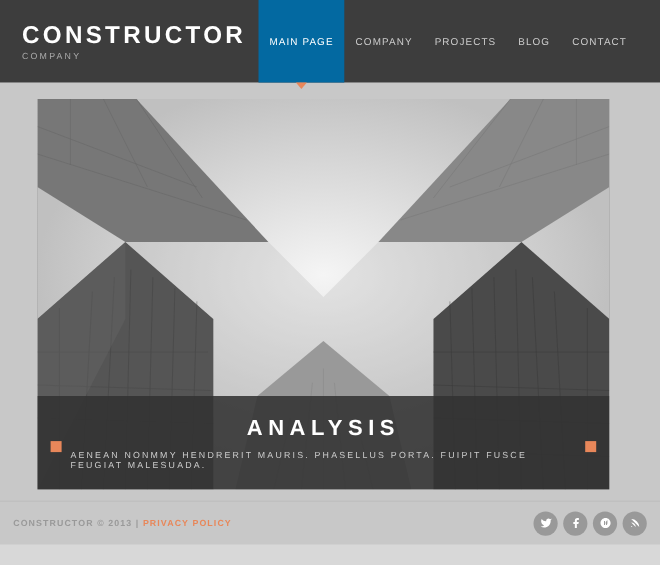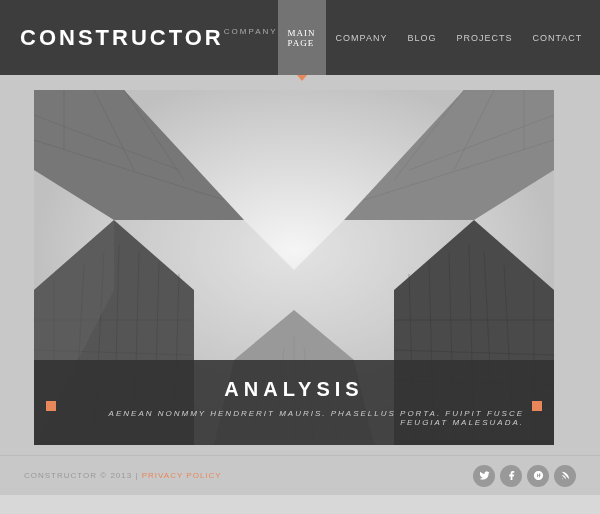--- a/index.html
+++ b/index.html
@@ -18,21 +18,21 @@
       background: #3d3d3d;
       display: flex;
       align-items: center;
       justify-content: space-between;
       padding: 0 20px;
       position: relative;
     }
 
     .logo-area {
       display: flex;
-      flex-direction: row;
+      flex-direction: column;
     }
 
     .logo-title {
       color: #ffffff;
       font-size: 22px;
       font-weight: bold;
       letter-spacing: 3px;
       text-transform: uppercase;
     }
 
@@ -59,22 +59,21 @@
       padding: 0 10px;
       height: 100%;
       display: flex;
       align-items: center;
       cursor: pointer;
       position: relative;
     }
 
     .nav-item.active {
       color: #ffffff;
-      background: #737373;
-      font-family: Liberation Serif, serif;
+      background: #0369a1;
     }
 
     .nav-item.active::after {
       content: '';
       position: absolute;
       bottom: -6px;
       left: 50%;
       transform: translateX(-50%);
       width: 0;
       height: 0;
@@ -129,22 +128,21 @@
       letter-spacing: 5px;
       text-transform: uppercase;
       margin-bottom: 8px;
     }
 
     .overlay-desc {
       color: #cccccc;
       font-size: 8px;
       letter-spacing: 2px;
       text-transform: uppercase;
-      text-align: right;
-      font-style: italic;
+      text-align: left;
     }
 
     .orange-dot-left {
       position: absolute;
       left: 12px;
       bottom: 34px;
       width: 10px;
       height: 10px;
       background: #e8875a;
     }
@@ -159,22 +157,23 @@
     }
 
     
     .footer {
       width: 100%;
       height: 40px;
       background: #c8c8c8;
       display: flex;
       align-items: center;
       justify-content: space-between;
-      padding: 0 24px;
+      padding: 0 12px;
       border-top: 1px solid #bbbbbb;
+      font-weight: bold;
     }
 
     .footer-left {
       font-size: 8px;
       color: #999999;
       letter-spacing: 1px;
       text-transform: uppercase;
     }
 
     .footer-left a {
@@ -208,22 +207,22 @@
 <body>
 
 <header class="header">
   <div class="logo-area">
     <span class="logo-title">CONSTRUCTOR</span>
     <span class="logo-subtitle">COMPANY</span>
   </div>
   <nav class="nav">
     <div class="nav-item active">MAIN PAGE</div>
     <div class="nav-item">COMPANY</div>
+    <div class="nav-item">PROJECTS</div>
     <div class="nav-item">BLOG</div>
-    <div class="nav-item">PROJECTS</div>
     <div class="nav-item">CONTACT</div>
   </nav>
 </header>
 
 <div class="main-content">
   <div class="image-container">
     
     <svg class="building-svg" viewBox="0 0 520 355" xmlns="http://www.w3.org/2000/svg">
 
       <rect width="520" height="355" fill="#e8e8e8"></rect>

